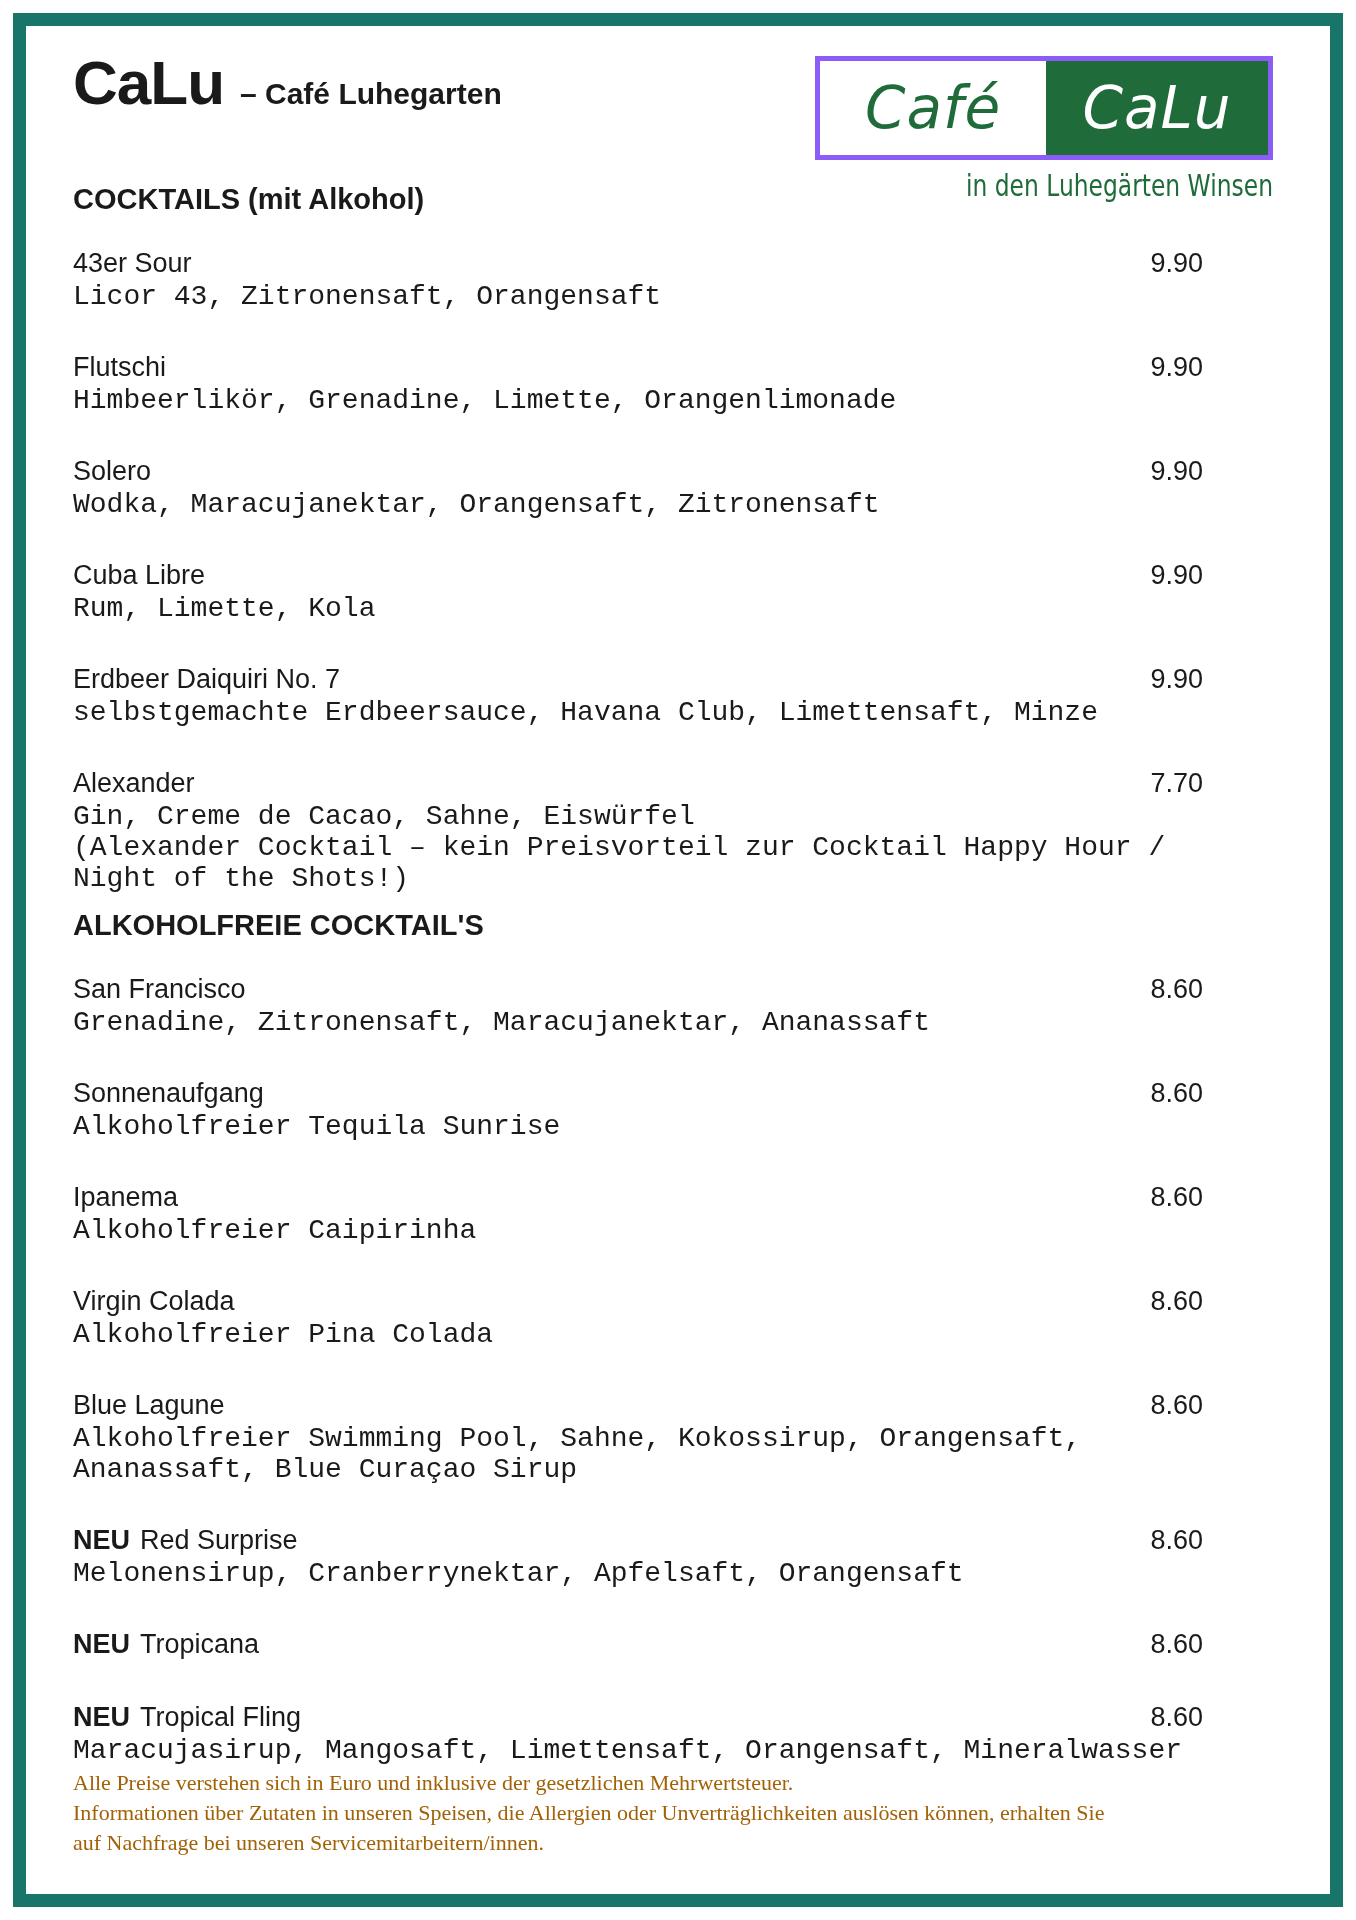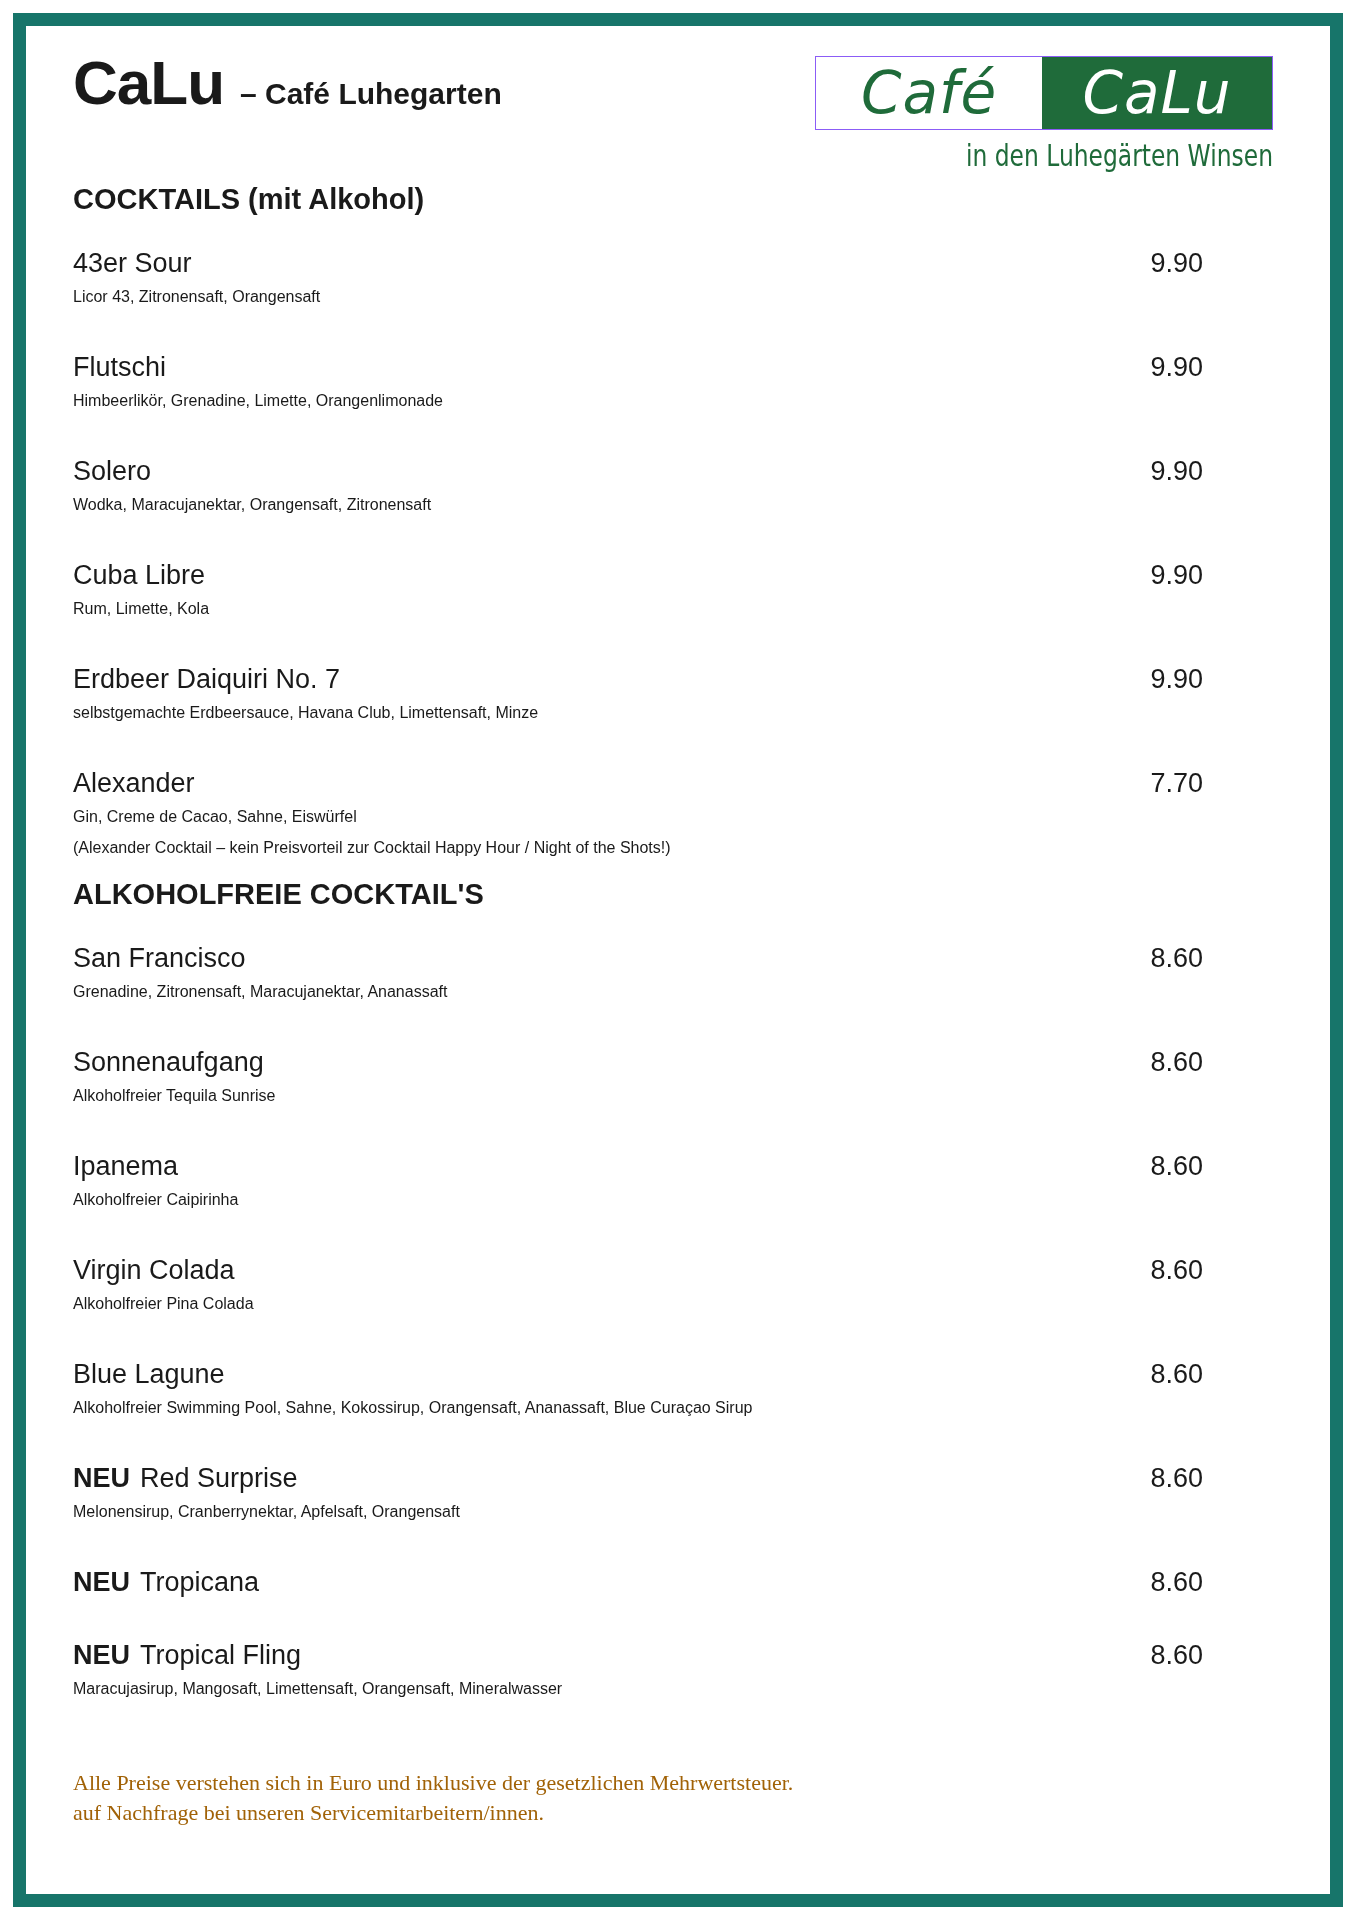--- a/index.html
+++ b/index.html
@@ -21,22 +21,22 @@
   
   .brand {
     padding-top:52px; height:128px; box-sizing:content-box;
     display:flex; align-items:baseline; gap:16px;
   }
   .brand-main { font-size:62px; font-weight:bold; letter-spacing:-1px; line-height:1; }
   .brand-sub  { font-size:30px; font-weight:bold; }
   
   .logo { position:absolute; top:56px; right:83px; width:458px; }
   .logo-box {
-    display:flex; height:74px; box-sizing:border-box;
-    border:1px solid #8b5cf6; background:#fff;
+    display:flex; height:104px; box-sizing:border-box;
+    border:5px solid #8b5cf6; background:#fff;
   }
   .logo-left {
     width:226px; display:flex; align-items:center; justify-content:center;
     background:#ffffff;
   }
   .logo-right {
     flex:1; display:flex; align-items:center; justify-content:center;
     background:#1f6b3a;
   }
   .logo-script {
@@ -57,21 +57,21 @@
   .section-heading.follow { margin-top:12px; }
   .menu-item { margin-bottom:37px;margin-top:27px; }
   .menu-item.has-note { margin-bottom:6px; }
   .item-row {
     display:flex; justify-content:space-between; align-items:baseline;
     line-height:36px;
   }
   .item-name { font-size:27px; }
   .badge { font-weight:bold; margin-right:10px; }
   .item-price { font-size:27px; }
-  .item-desc, .item-note { font-size:16px; line-height:31px; }
+  .item-desc, .item-note { font-size:28px; line-height:31px;font-family:Liberation Mono, monospace; }
   
   .footer {
     position:absolute; left:73px; right:55px; top:1768px;
     font-family:"Liberation Serif", serif;
     font-size:22px; line-height:30px; color:#a16207;
   }
 </style>
 </head>
 <body>
 
@@ -194,14 +194,15 @@
           <span class="item-name"><span class="badge">NEU</span><span>Tropical Fling</span></span>
           <span class="item-price">8.60</span>
         </div>
         <div class="item-desc">Maracujasirup, Mangosaft, Limettensaft, Orangensaft, Mineralwasser</div>
       </div>
     </div>
 </div>
 
 <div class="footer">
   <div>Alle Preise verstehen sich in Euro und inklusive der gesetzlichen Mehrwertsteuer.</div>
+  <div>Informationen über Zutaten in unseren Speisen, die Allergien oder Unverträglichkeiten auslösen können, erhalten Sie</div>
   <div>auf Nachfrage bei unseren Servicemitarbeitern/innen.</div>
 </div>
 
 </body></html>

